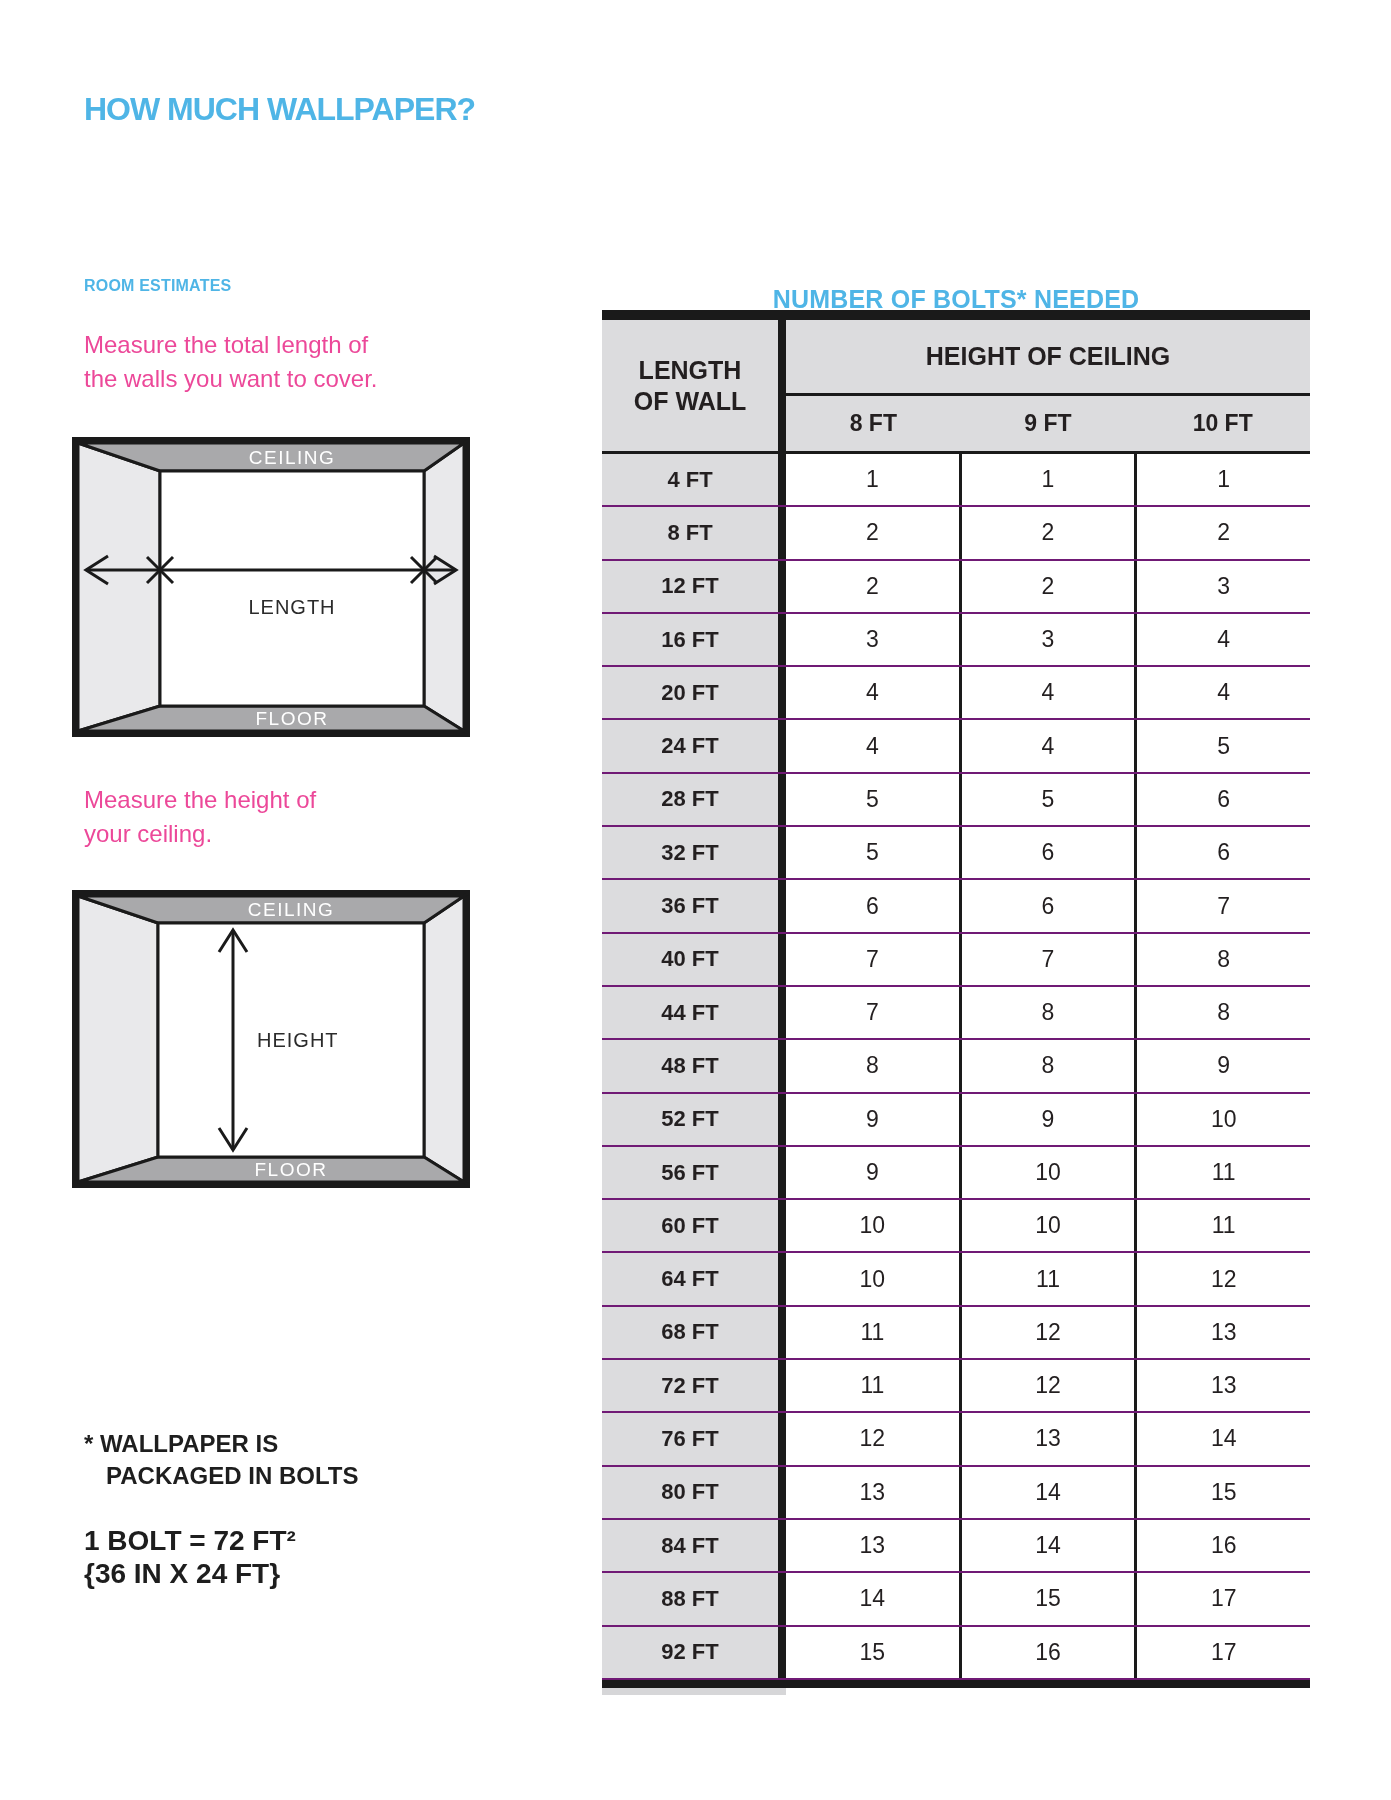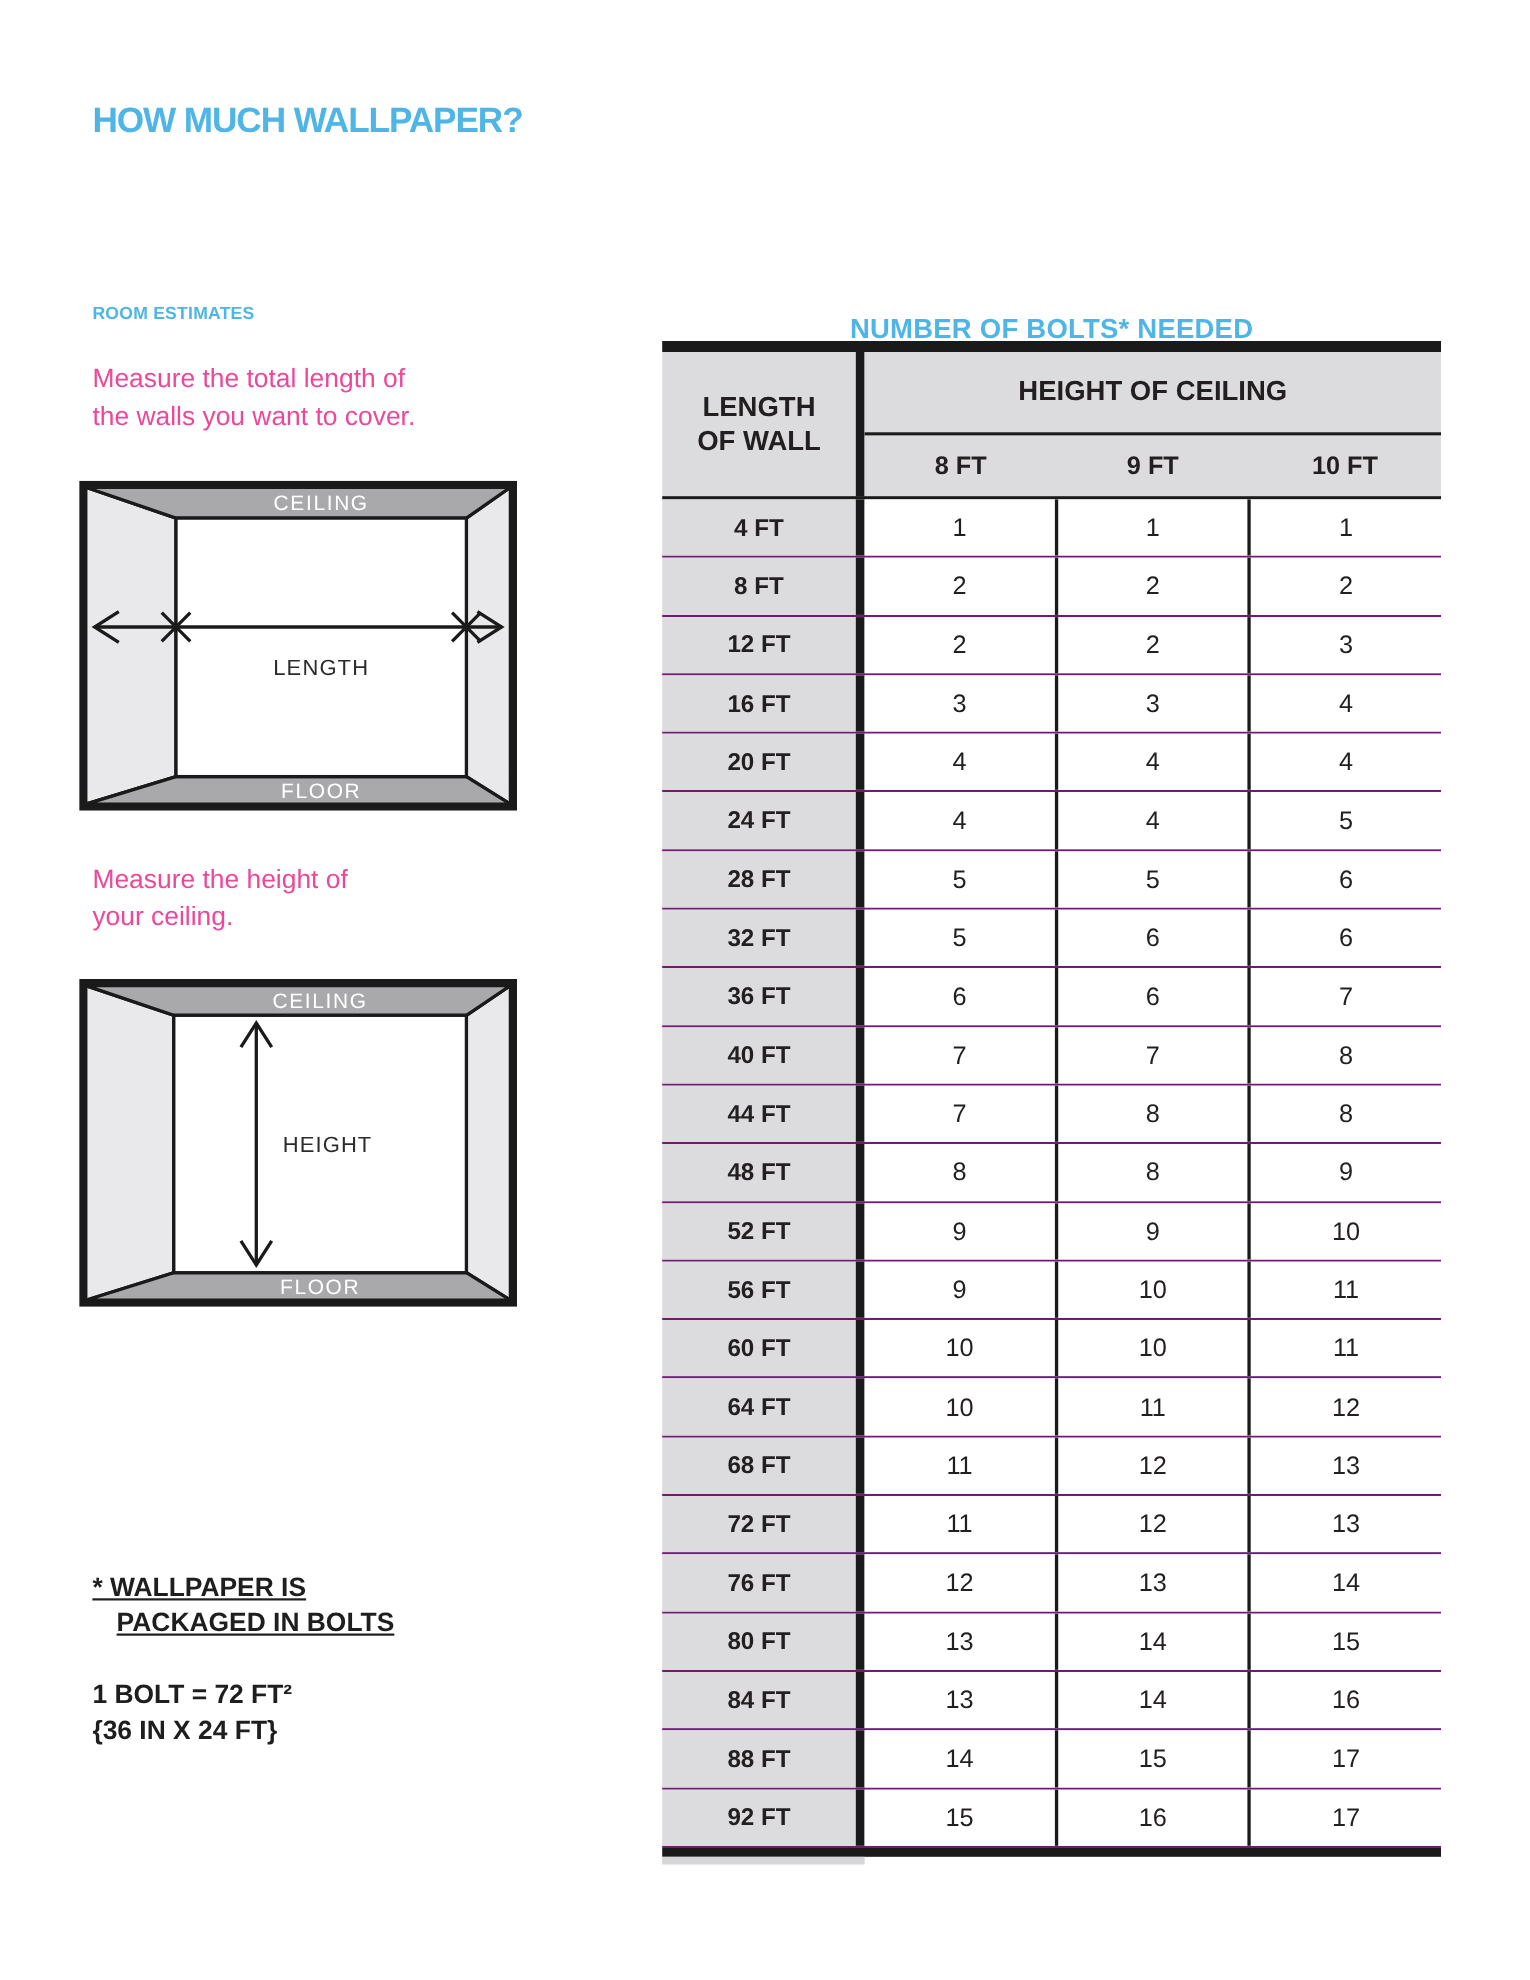--- a/index.html
+++ b/index.html
@@ -10,23 +10,23 @@
   .title{left:84px;top:70px;font-size:32px;font-weight:bold;letter-spacing:-1px;color:#4FB5E6;}
   .sec-head{font-size:16px;font-weight:bold;color:#4FB5E6;letter-spacing:0.2px;}
   .room-head{left:84px;top:264px;}
   .table-head{left:602px;top:264px;width:708px;text-align:center;font-size:25px;}
 
   .para{font-size:24px;line-height:34px;color:#ec4899;}
   .p1{left:84px;top:328px;}
   .p2{left:84px;top:783px;}
   .p3{left:84px;top:1235px;}
 
-  .footnote{left:84px;top:1428px;font-size:24px;line-height:32px;font-weight:bold;text-decoration:underline;}
+  .footnote{left:84px;top:1428px;font-size:24px;line-height:32px;font-weight:bold;}
   .footnote .indent{margin-left:22px;}
-  .boltinfo{left:84px;top:1524px;font-size:24px;line-height:33px;font-weight:bold;}
+  .boltinfo{left:84px;top:1524px;font-size:28px;line-height:33px;font-weight:bold;}
 
   .diag{position:absolute;display:block;}
 
   
   .btable{left:602px;top:310px;width:708px;}
   .topbar{height:10px;background:#1a1a1a;}
   .thead{display:flex;height:131px;border-bottom:3px solid #1a1a1a;}
   .corner{width:176px;background:#dcdcde;display:flex;flex-direction:column;justify-content:center;
           align-items:center;font-weight:bold;font-size:25px;line-height:31px;color:#231f20;}
   .vsep{width:8px;background:#1a1a1a;flex:none;}

